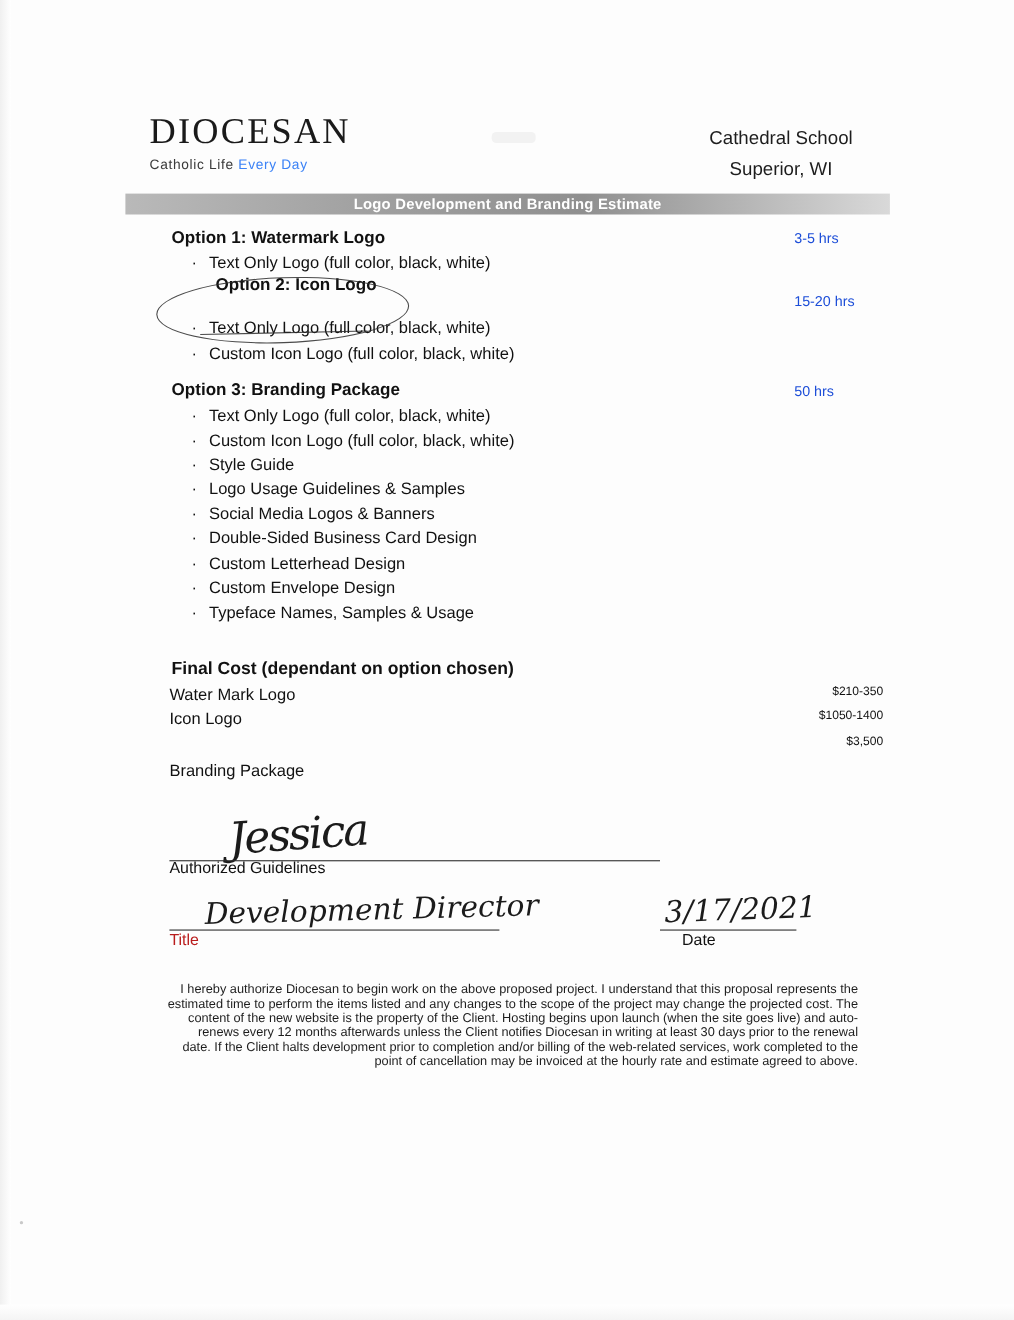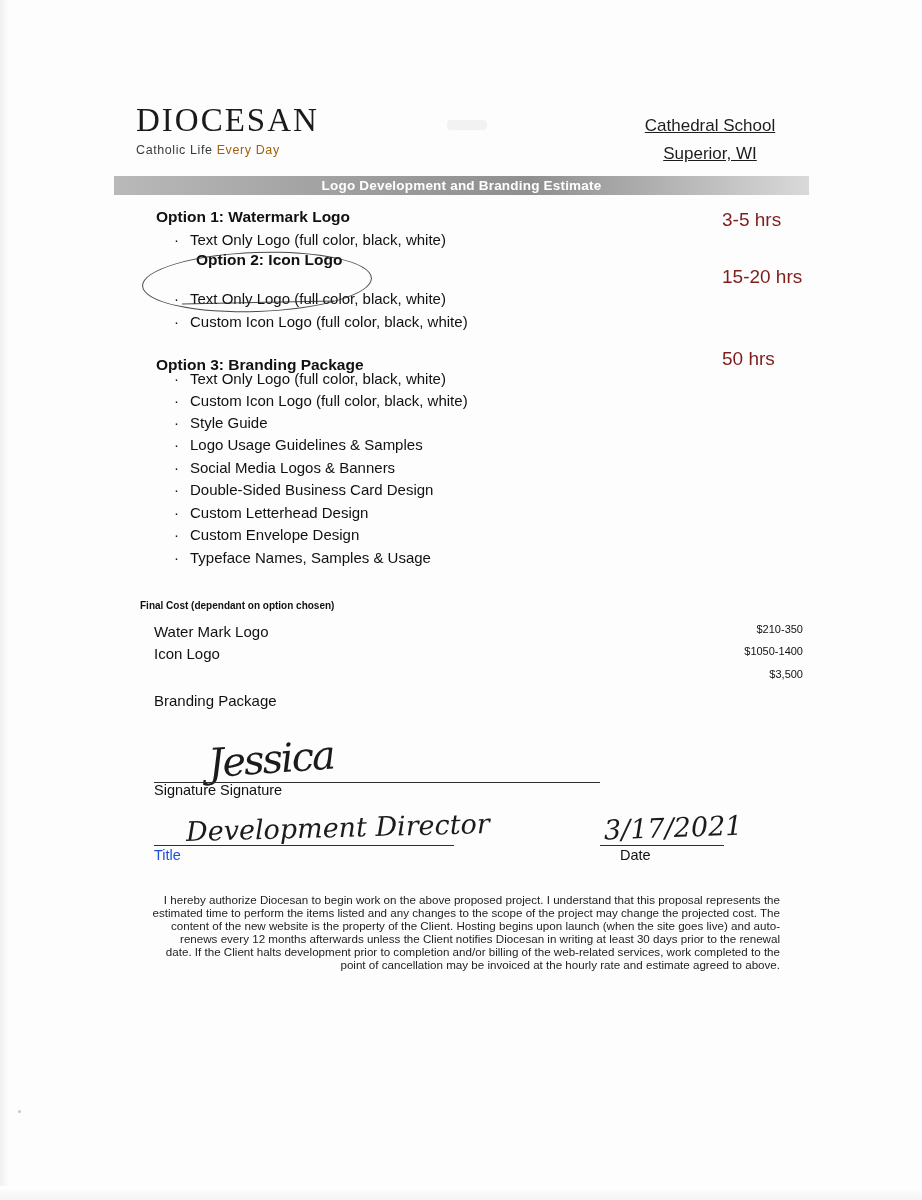--- a/index.html
+++ b/index.html
@@ -53,32 +53,31 @@
     white-space: nowrap;
   }
   .logo-tag {
     margin-top: 6px;
     font-size: 12.5px;
     letter-spacing: 0.6px;
     color: #3a3a3a;
     white-space: nowrap;
   }
   .logo-tag .grey {
-    color: #a16207;
+    color: #3b82f6;
   }
   .addr-block {
     position: absolute;
     left: 560px;
     top: 112px;
     width: 300px;
     text-align: center;
     font-size: 17px;
     line-height: 28px;
     color: #1d1d1d;
-    text-decoration: underline;
   }
 
   
   .title-bar {
     position: absolute;
     left: 114px;
     top: 176px;
     width: 695px;
     height: 19px;
     background: linear-gradient(to right, #b9b9b9 0%, #9e9e9e 35%, #8f8f8f 60%, #d9d9d9 100%);
@@ -100,22 +99,22 @@
   }
   .opt-head {
     position: absolute;
     font-size: 15.5px;
     font-weight: bold;
     color: #111;
     white-space: nowrap;
   }
   .opt-hours {
     position: absolute;
-    font-size: 19px;
-    color: #7f1d1d;
+    font-size: 13px;
+    color: #1d4ed8;
     white-space: nowrap;
   }
   .bullet-row {
     position: absolute;
     font-size: 15px;
     color: #111;
     white-space: nowrap;
   }
   .bullet-row .dot {
     display: inline-block;
@@ -142,23 +141,23 @@
     width: 152px;
     height: 0;
     border-top: 1.6px solid #2c2c2c;
     transform: rotate(-1.2deg);
     opacity: 0.85;
   }
 
   
   .final-head {
     position: absolute;
-    left: 140px;
+    left: 156px;
     top: 600px;
-    font-size: 10px;
+    font-size: 16px;
     font-weight: bold;
     color: #111;
   }
   .cost-label {
     position: absolute;
     left: 154px;
     font-size: 15px;
     color: #111;
   }
   .cost-value {
@@ -189,21 +188,21 @@
     left: 154px;
     top: 845px;
     width: 300px;
     border-top: 1.3px solid #2f2f2f;
   }
   .title-label {
     position: absolute;
     left: 154px;
     top: 847px;
     font-size: 14.5px;
-    color: #1d4ed8;
+    color: #b91c1c;
   }
   .date-line {
     position: absolute;
     left: 600px;
     top: 845px;
     width: 124px;
     border-top: 1.3px solid #2f2f2f;
   }
   .date-label {
     position: absolute;
@@ -279,21 +278,21 @@
     <div class="bullet-row" style="left:174px; top:231px;"><span class="dot">·</span><span>Text Only Logo (full color, black, white)</span></div>
 
     <div class="opt-head" style="left:160px; top:251px;margin-left:36px;">Option 2: Icon Logo</div>
     <div class="opt-hours" style="left:722px; top:266px;">15-20 hrs</div>
     <div class="bullet-row" style="left:174px; top:290px;"><span class="dot">·</span><span>Text Only Logo (full color, black, white)</span></div>
     <div class="bullet-row" style="left:174px; top:313px;"><span class="dot">·</span><span>Custom Icon Logo (full color, black, white)</span></div>
 
     <div class="pen-circle"></div>
     <div class="pen-underline"></div>
 
-    <div class="opt-head" style="left:156px; top:356px;">Option 3: Branding Package</div>
+    <div class="opt-head" style="left:156px; top:346px;">Option 3: Branding Package</div>
     <div class="opt-hours" style="left:722px; top:348px;">50 hrs</div>
     <div class="bullet-row" style="left:174px; top:370px;"><span class="dot">·</span><span>Text Only Logo (full color, black, white)</span></div>
     <div class="bullet-row" style="left:174px; top:392px;"><span class="dot">·</span><span>Custom Icon Logo (full color, black, white)</span></div>
     <div class="bullet-row" style="left:174px; top:414px;"><span class="dot">·</span><span>Style Guide</span></div>
     <div class="bullet-row" style="left:174px; top:436px;"><span class="dot">·</span><span>Logo Usage Guidelines &amp; Samples</span></div>
     <div class="bullet-row" style="left:174px; top:459px;"><span class="dot">·</span><span>Social Media Logos &amp; Banners</span></div>
     <div class="bullet-row" style="left:174px; top:481px;"><span class="dot">·</span><span>Double-Sided Business Card Design</span></div>
     <div class="bullet-row" style="left:174px; top:504px;"><span class="dot">·</span><span>Custom Letterhead Design</span></div>
     <div class="bullet-row" style="left:174px; top:526px;"><span class="dot">·</span><span>Custom Envelope Design</span></div>
     <div class="bullet-row" style="left:174px; top:549px;"><span class="dot">·</span><span>Typeface Names, Samples &amp; Usage</span></div>
@@ -302,21 +301,21 @@
   <div class="final-head">Final Cost (dependant on option chosen)</div>
   <div class="cost-label" style="top:623px;">Water Mark Logo</div>
   <div class="cost-value" style="top:623px;">$210-350</div>
   <div class="cost-label" style="top:645px;">Icon Logo</div>
   <div class="cost-value" style="top:645px;">$1050-1400</div>
   <div class="cost-label" style="top:692px;">Branding Package</div>
   <div class="cost-value" style="top:668px;">$3,500</div>
 
   <div class="handwrite hand-sign">Jessica</div>
   <div class="sig-line"></div>
-  <div class="sig-label">Signature Signature</div>
+  <div class="sig-label">Authorized Guidelines</div>
 
   <div class="handwrite hand-title">Development Director</div>
   <div class="title-line"></div>
   <div class="title-label">Title</div>
 
   <div class="handwrite hand-date">3/17/2021</div>
   <div class="date-line"></div>
   <div class="date-label">Date</div>
 
   <div class="fineprint">I hereby authorize Diocesan to begin work on the above proposed project. I understand that this proposal represents the estimated time to perform the items listed and any changes to the scope of the project may change the projected cost. The content of the new website is the property of the Client. Hosting begins upon launch (when the site goes live) and auto-renews every 12 months afterwards unless the Client notifies Diocesan in writing at least 30 days prior to the renewal date. If the Client halts development prior to completion and/or billing of the web-related services, work completed to the point of cancellation may be invoiced at the hourly rate and estimate agreed to above.</div>

